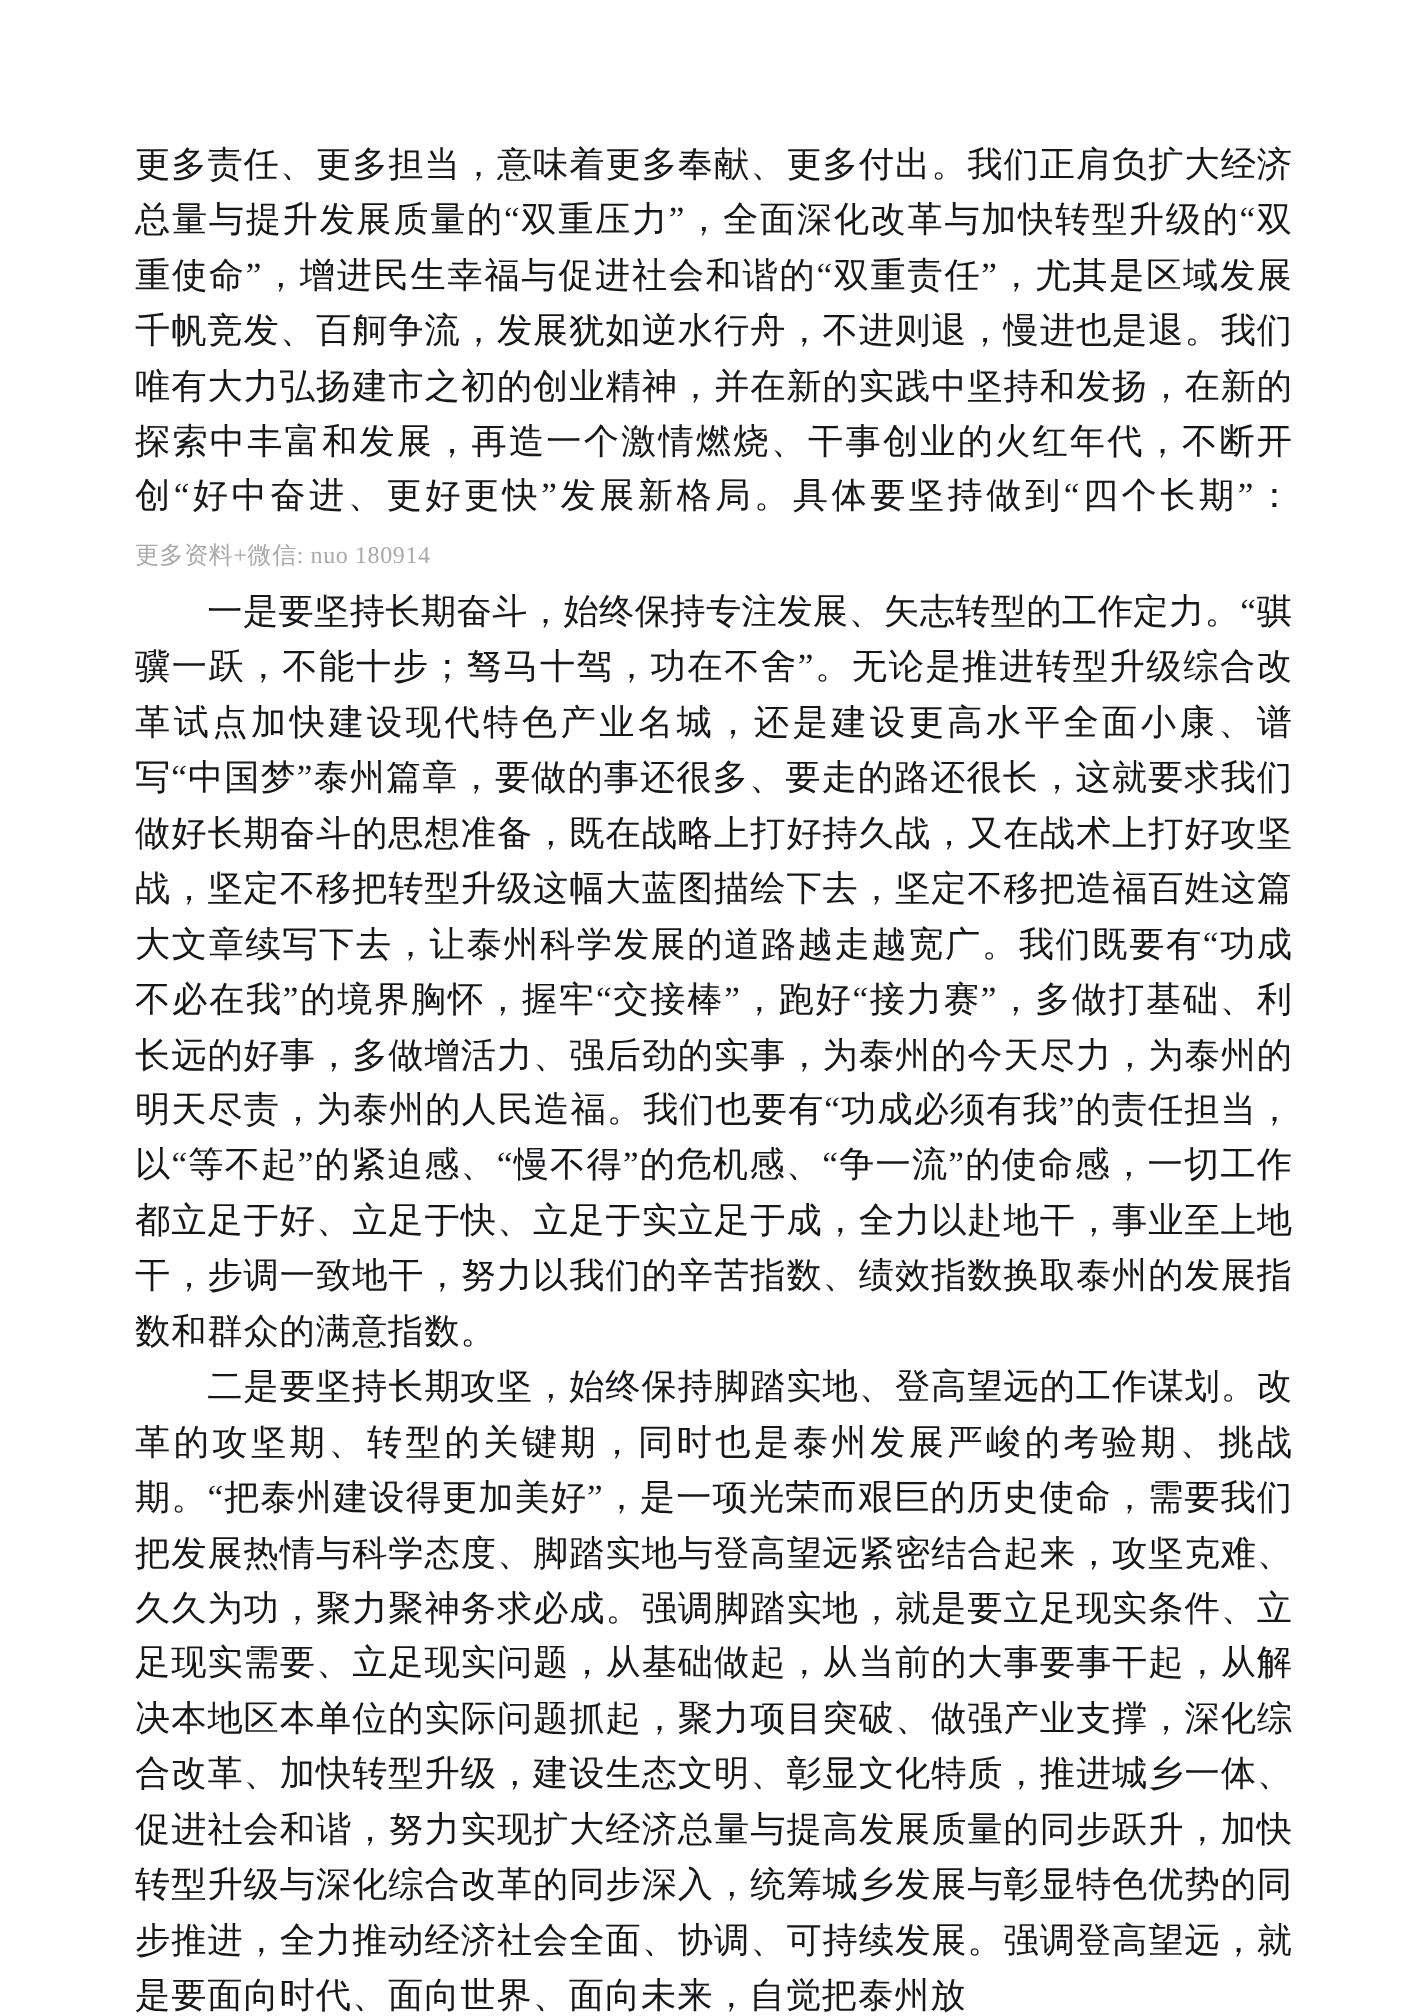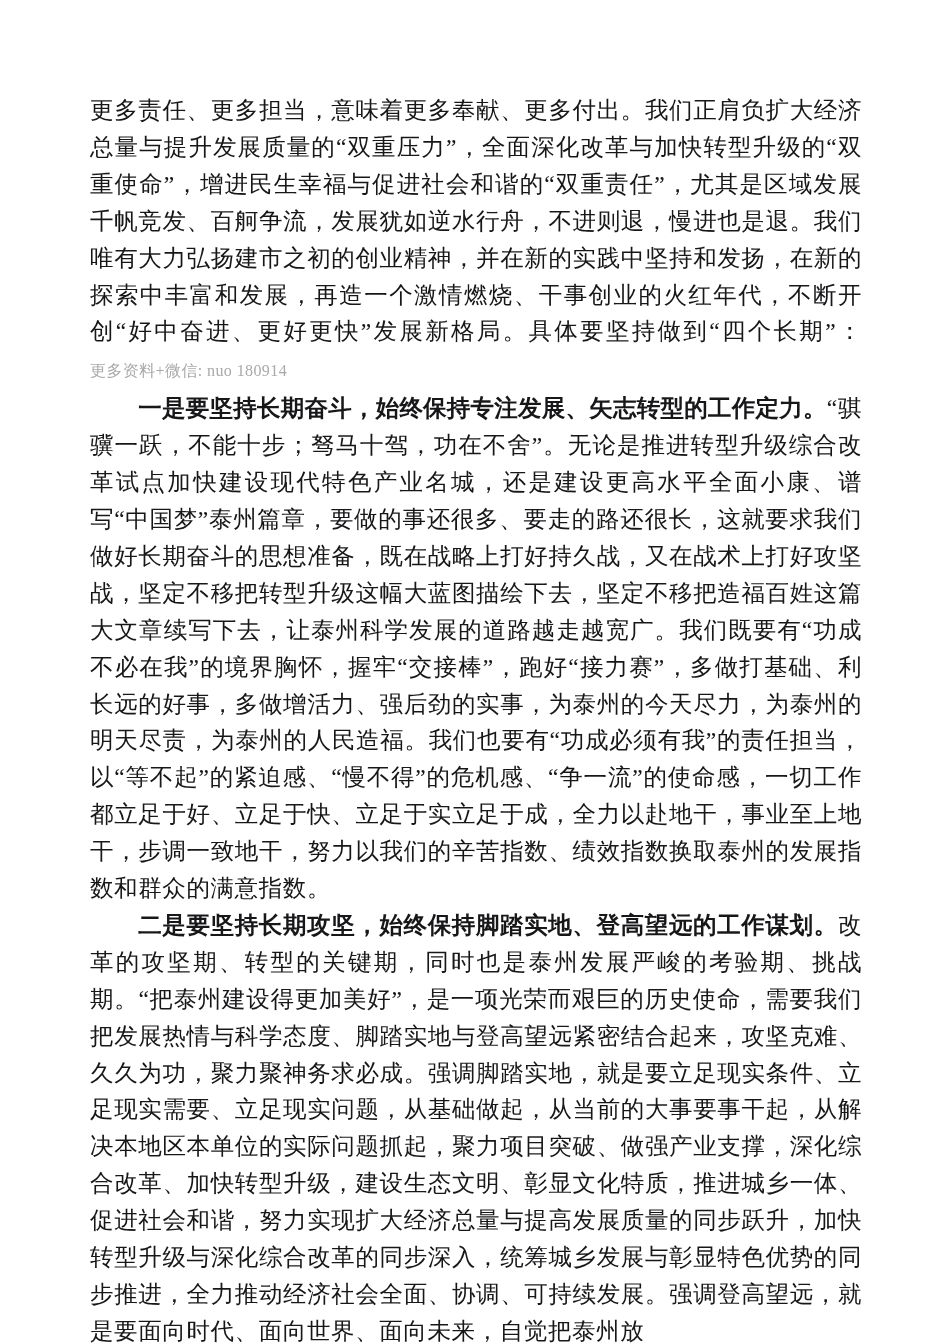--- a/index.html
+++ b/index.html
@@ -38,21 +38,21 @@
     text-align: justify;
     text-justify: inter-ideograph;
     text-indent: 0;
   }
 
   .para.indent {
     text-indent: 2.05em;
   }
 
   .lead {
-    font-weight: bold;
+    font-weight: normal;
     letter-spacing: 0.2px;
   }
 
   .watermark {
     color: #a9a9ad;
     font-size: 16px;
     letter-spacing: 0.4px;
     font-family: "Liberation Serif", "DejaVu Serif", serif;
     white-space: nowrap;
   }

